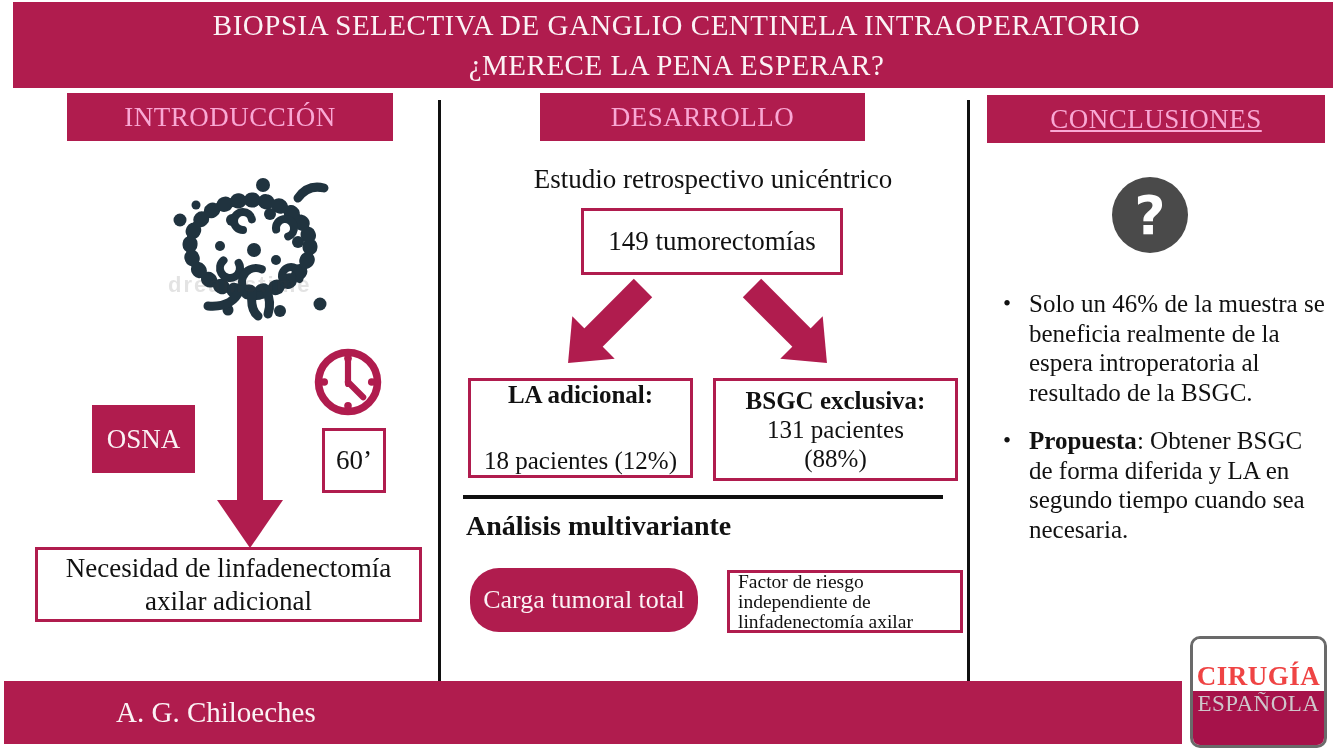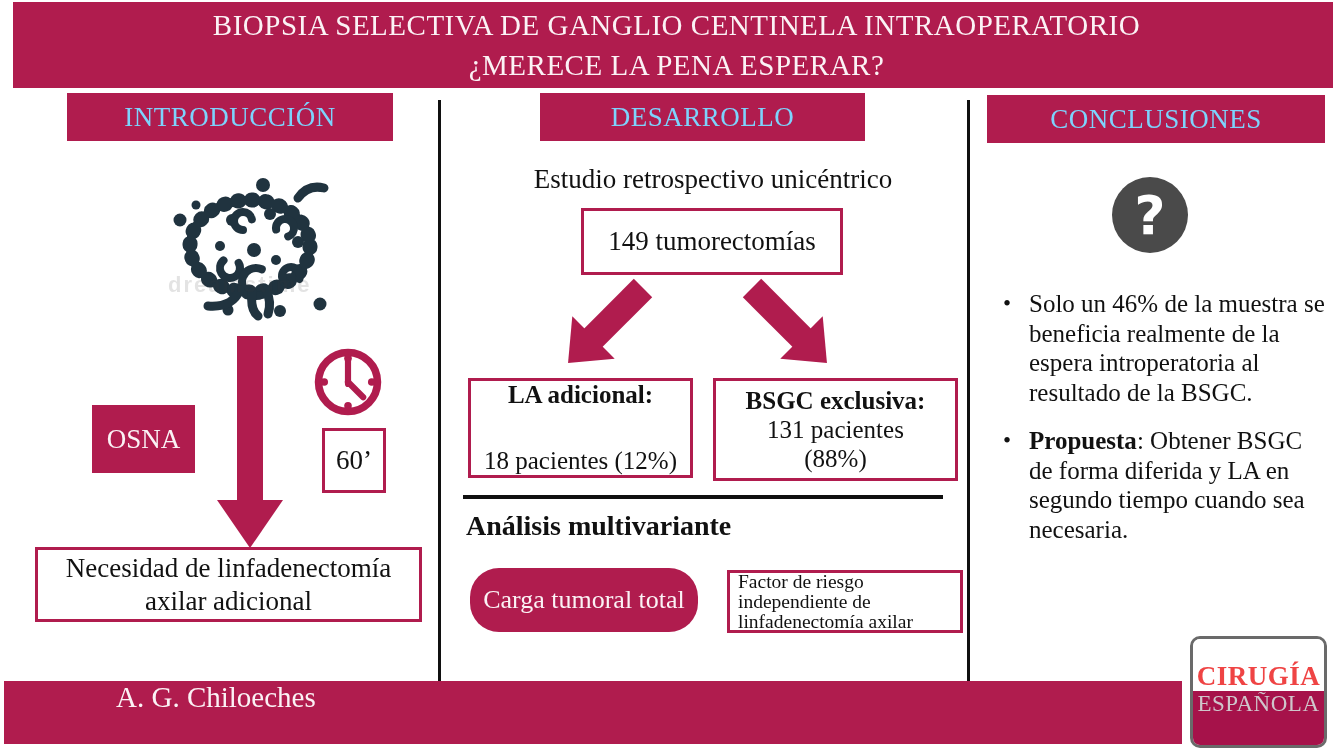--- a/index.html
+++ b/index.html
@@ -7,25 +7,25 @@
           font-family:"Liberation Serif","DejaVu Serif",serif;color:#111;}
   .abs{position:absolute;}
 
   
   .banner{left:3px;top:2px;width:1327px;height:86px;background:#B01C4E;color:#fbf2f5;
           display:flex;flex-direction:column;align-items:center;justify-content:center;gap:7px;margin-left:10px;}
   .banner .l1{font-size:29px;letter-spacing:.5px;}
   .banner .l2{font-size:29px;letter-spacing:.5px;}
 
   
-  .colhead{background:#B01C4E;color:#7dd3fc;font-size:27px;letter-spacing:.5px;
+  .colhead{background:#B01C4E;color:#f9a8d4;font-size:27px;letter-spacing:.5px;
            display:flex;align-items:center;justify-content:center;}
   .h-intro{left:67px;top:93px;width:326px;height:48px;}
   .h-des{left:540px;top:93px;width:325px;height:48px;}
-  .h-con{left:987px;top:95px;width:338px;height:48px;}
+  .h-con{left:987px;top:95px;width:338px;height:48px;text-decoration:underline;}
 
   .vdiv{width:3px;background:#101010;top:100px;height:581px;}
   .vdiv1{left:438px;} .vdiv2{left:967px;}
 
   
   .watermark{left:168px;top:272px;font-size:22px;font-weight:bold;color:rgba(60,60,60,.14);
              font-family:"Liberation Sans",sans-serif;letter-spacing:2px;}
   .osna{left:92px;top:405px;width:103px;height:68px;background:#B01C4E;color:#fbf2f5;
         font-size:27px;display:flex;align-items:center;justify-content:center;}
   .sixty{left:322px;top:428px;width:64px;height:65px;border:3px solid #B01C4E;background:#fff;
@@ -52,21 +52,21 @@
   
   .qcircle{left:1112px;top:177px;width:76px;height:76px;border-radius:50%;background:#4a4a4a;color:#fff;
            display:flex;align-items:center;justify-content:center;font-size:54px;font-weight:bold;
            font-family:"DejaVu Sans","Liberation Sans",sans-serif;}
   .bullets{left:1003px;top:289px;width:322px;font-size:25px;line-height:29.5px;}
   .bullet{display:flex;margin-bottom:19px;}
   .bullet .dot{width:26px;flex:0 0 26px;font-size:23px;}
 
   
   .footer{left:4px;top:681px;width:1178px;height:63px;background:#B01C4E;color:#fbf2f5;
-          display:flex;font-size:29px;padding-left:112px;box-sizing:border-box;}
+          display:flex;align-items:center;font-size:29px;padding-left:112px;box-sizing:border-box;}
   .logo{left:1190px;top:636px;width:137px;height:112px;border:3px solid #6a6a6a;border-radius:10px;
         box-sizing:border-box;background:#fff;overflow:hidden;display:flex;flex-direction:column;}
   .logo .top{height:52px;background:#fff;display:flex;align-items:flex-end;justify-content:center;}
   .logo .top span{color:#ef4444;font-size:27px;font-weight:bold;letter-spacing:.5px;line-height:27px;padding-bottom:1px;}
   .logo .bot{flex:1;background:#A6124A;display:flex;align-items:flex-start;justify-content:center;}
   .logo .bot span{color:#cfc6cb;font-size:23px;letter-spacing:.5px;line-height:26px;}
 
   svg{display:block;}
 </style>
 </head>

